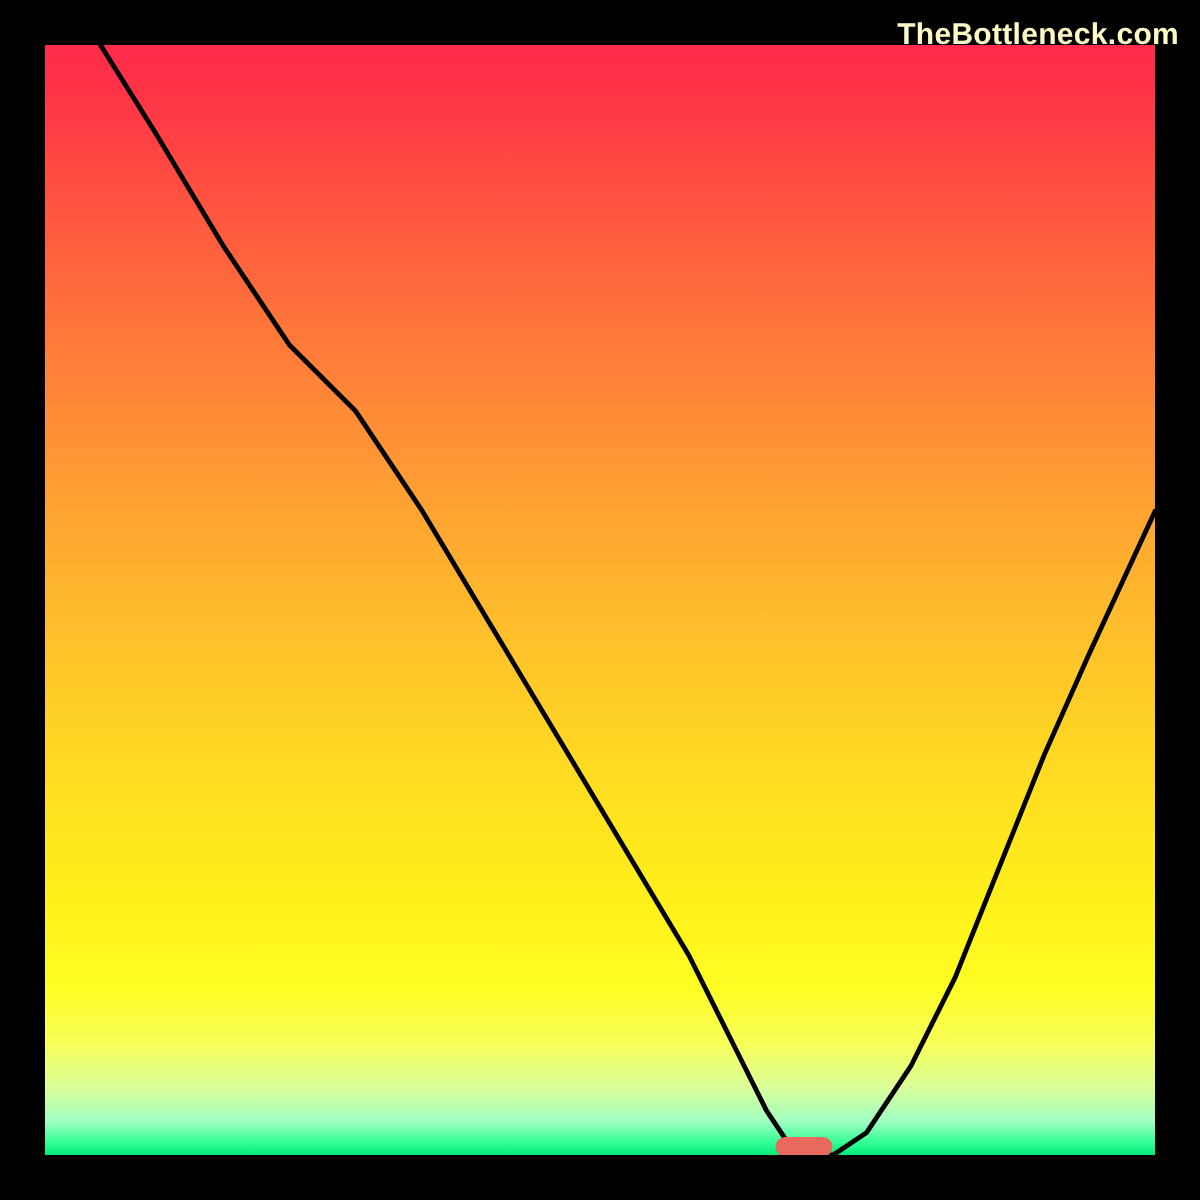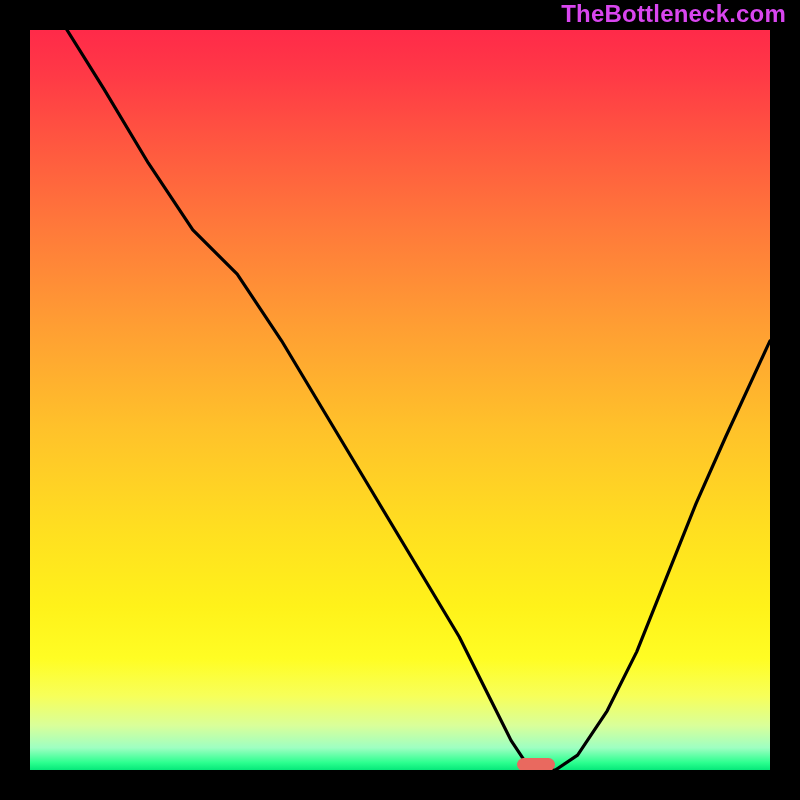--- a/index.html
+++ b/index.html
@@ -57,26 +57,26 @@
     width: 740px;
     height: 740px;
   }
   .marker {
     position: absolute;
     background: #e9695f;
     border-radius: 8px;
   }
   .watermark {
     position: absolute;
-    top: 0;
+    top: 12px;
     right: 14px;
     font-family: Arial, Helvetica, sans-serif;
-    font-size: 24px;
+    font-size: 20px;
     font-weight: 600;
-    color: #d946ef;
+    color: #fef9c3;
     letter-spacing: 0.2px;
   }
 </style>
 </head>
 <body>
 
 <div class="frame">
 
   <div class="plot">
     <div class="grad"></div>

